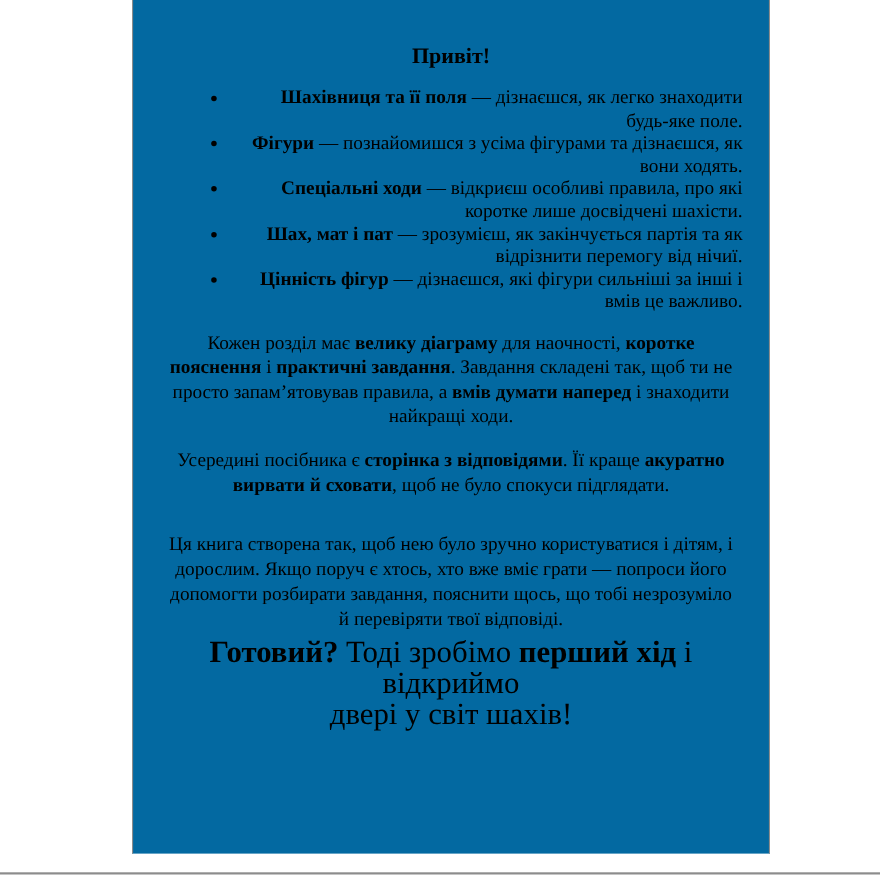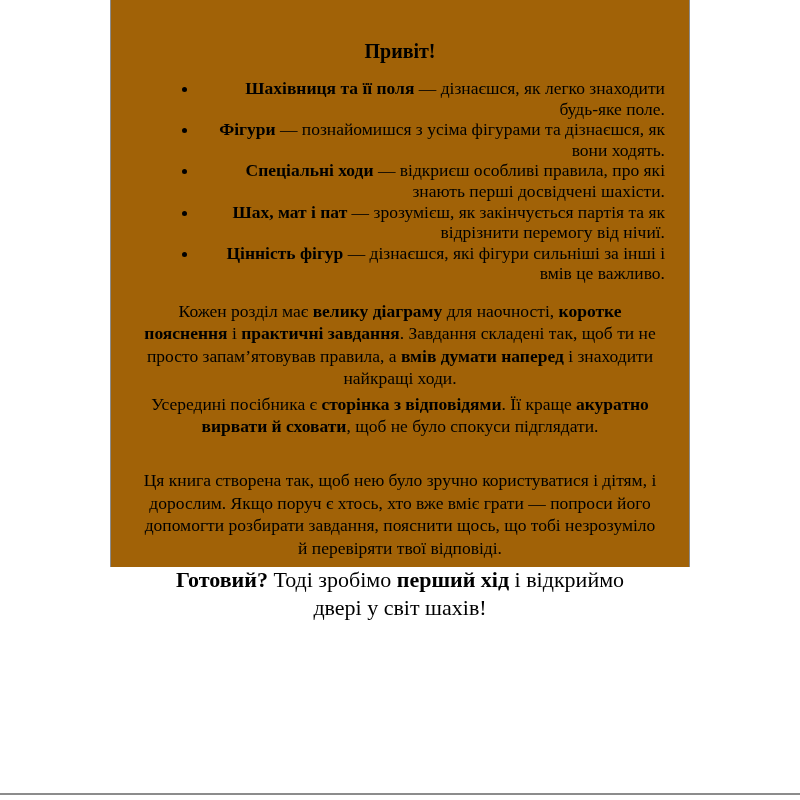--- a/index.html
+++ b/index.html
@@ -13,25 +13,25 @@
     overflow: hidden;
   }
   .stage {
     position: relative;
     width: 800px;
     height: 800px;
     background: #ffffff;
   }
   .page {
     position: absolute;
-    left: 110px;
+    left: 120px;
     top: 0;
     width: 578px;
-    height: 567px;
-    background: #a16207;
+    height: 776px;
+    background: #0369a1;
     border-left: 1px solid #8c8c8c;
     border-right: 1px solid #8c8c8c;
     box-sizing: content-box;
   }
   .bottom-edge {
     position: absolute;
     left: 0;
     top: 793px;
     width: 800px;
     height: 2px;
@@ -55,45 +55,45 @@
   .p-lead       { margin-top: 21px; }
   ul.bullets {
     margin: 14px 0 0 0;
     padding: 0 0 0 64px;
     text-align: right;
     list-style: disc outside;
     line-height: 20.6px;
   }
   ul.bullets li { margin: 0; padding: 0; }
   .p-structure  { margin-top: 16px; }
-  .p-answers    { margin-top: 3px; }
+  .p-answers    { margin-top: 17px; }
   .p-audience   { margin-top: 32px; }
   .p-cta {
     margin-top: 7px;
-    font-size: 22px;
+    font-size: 28px;
     line-height: 28px;
   }
   b { font-weight: bold; }
 </style>
 </head>
 <body>
 
 <div class="stage">
 
   <div class="page">
     <div class="content">
 
       <h1 class="title">Привіт!</h1>
 
 
 
       <ul class="bullets">
           <li><b>Шахівниця та її поля</b><span> — дізнаєшся, як легко знаходити</span><br><span>будь-яке поле.</span></li>
           <li><b>Фігури</b><span> — познайомишся з усіма фігурами та дізнаєшся, як</span><br><span>вони ходять.</span></li>
-          <li><b>Спеціальні ходи</b><span> — відкриєш особливі правила, про які</span><br><span>знають перші досвідчені шахісти.</span></li>
+          <li><b>Спеціальні ходи</b><span> — відкриєш особливі правила, про які</span><br><span>коротке лише досвідчені шахісти.</span></li>
           <li><b>Шах, мат і пат</b><span> — зрозумієш, як закінчується партія та як</span><br><span>відрізнити перемогу від нічиї.</span></li>
           <li><b>Цінність фігур</b><span> — дізнаєшся, які фігури сильніші за інші і</span><br><span>вмів це важливо.</span></li>
         </ul>
 
       <p class="p-structure"><span>Кожен розділ має </span><b>велику діаграму</b><span> для наочності, </span><b>коротке</b><br><b>пояснення</b><span> і </span><b>практичні завдання</b><span>. Завдання складені так, щоб ти не</span><br><span>просто запам’ятовував правила, а </span><b>вмів думати наперед</b><span> і знаходити</span><br><span>найкращі ходи.</span></p>
 
       <p class="p-answers"><span>Усередині посібника є </span><b>сторінка з відповідями</b><span>. Її краще </span><b>акуратно</b><br><b>вирвати й сховати</b><span>, щоб не було спокуси підглядати.</span></p>
 
       <p class="p-audience"><span>Ця книга створена так, щоб нею було зручно користуватися і дітям, і</span><br><span>дорослим. Якщо поруч є хтось, хто вже вміє грати — попроси його</span><br><span>допомогти розбирати завдання, пояснити щось, що тобі незрозуміло</span><br><span>й перевіряти твої відповіді.</span></p>
 

